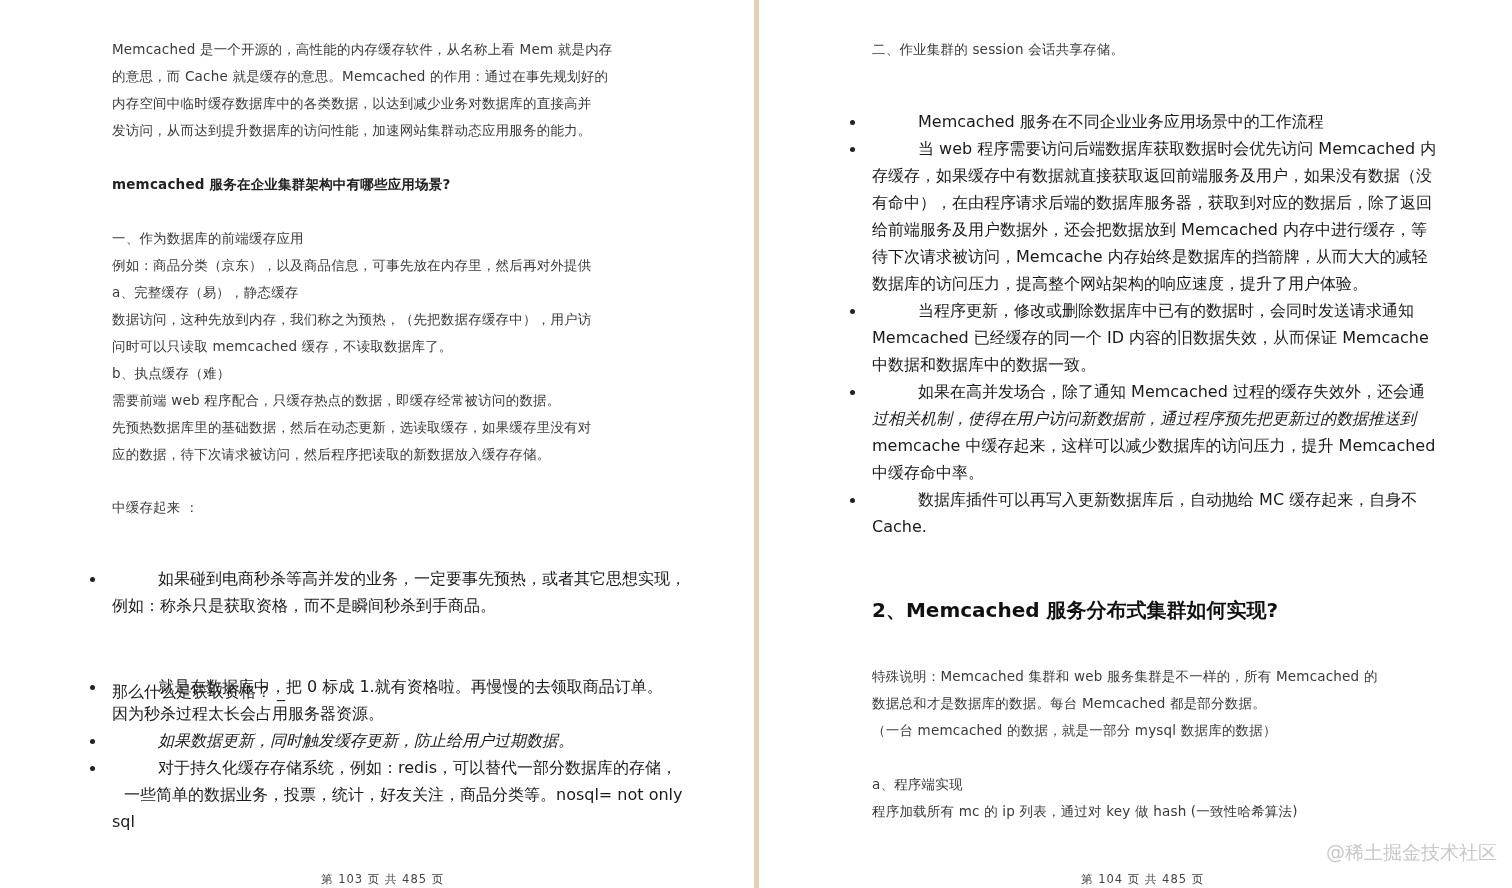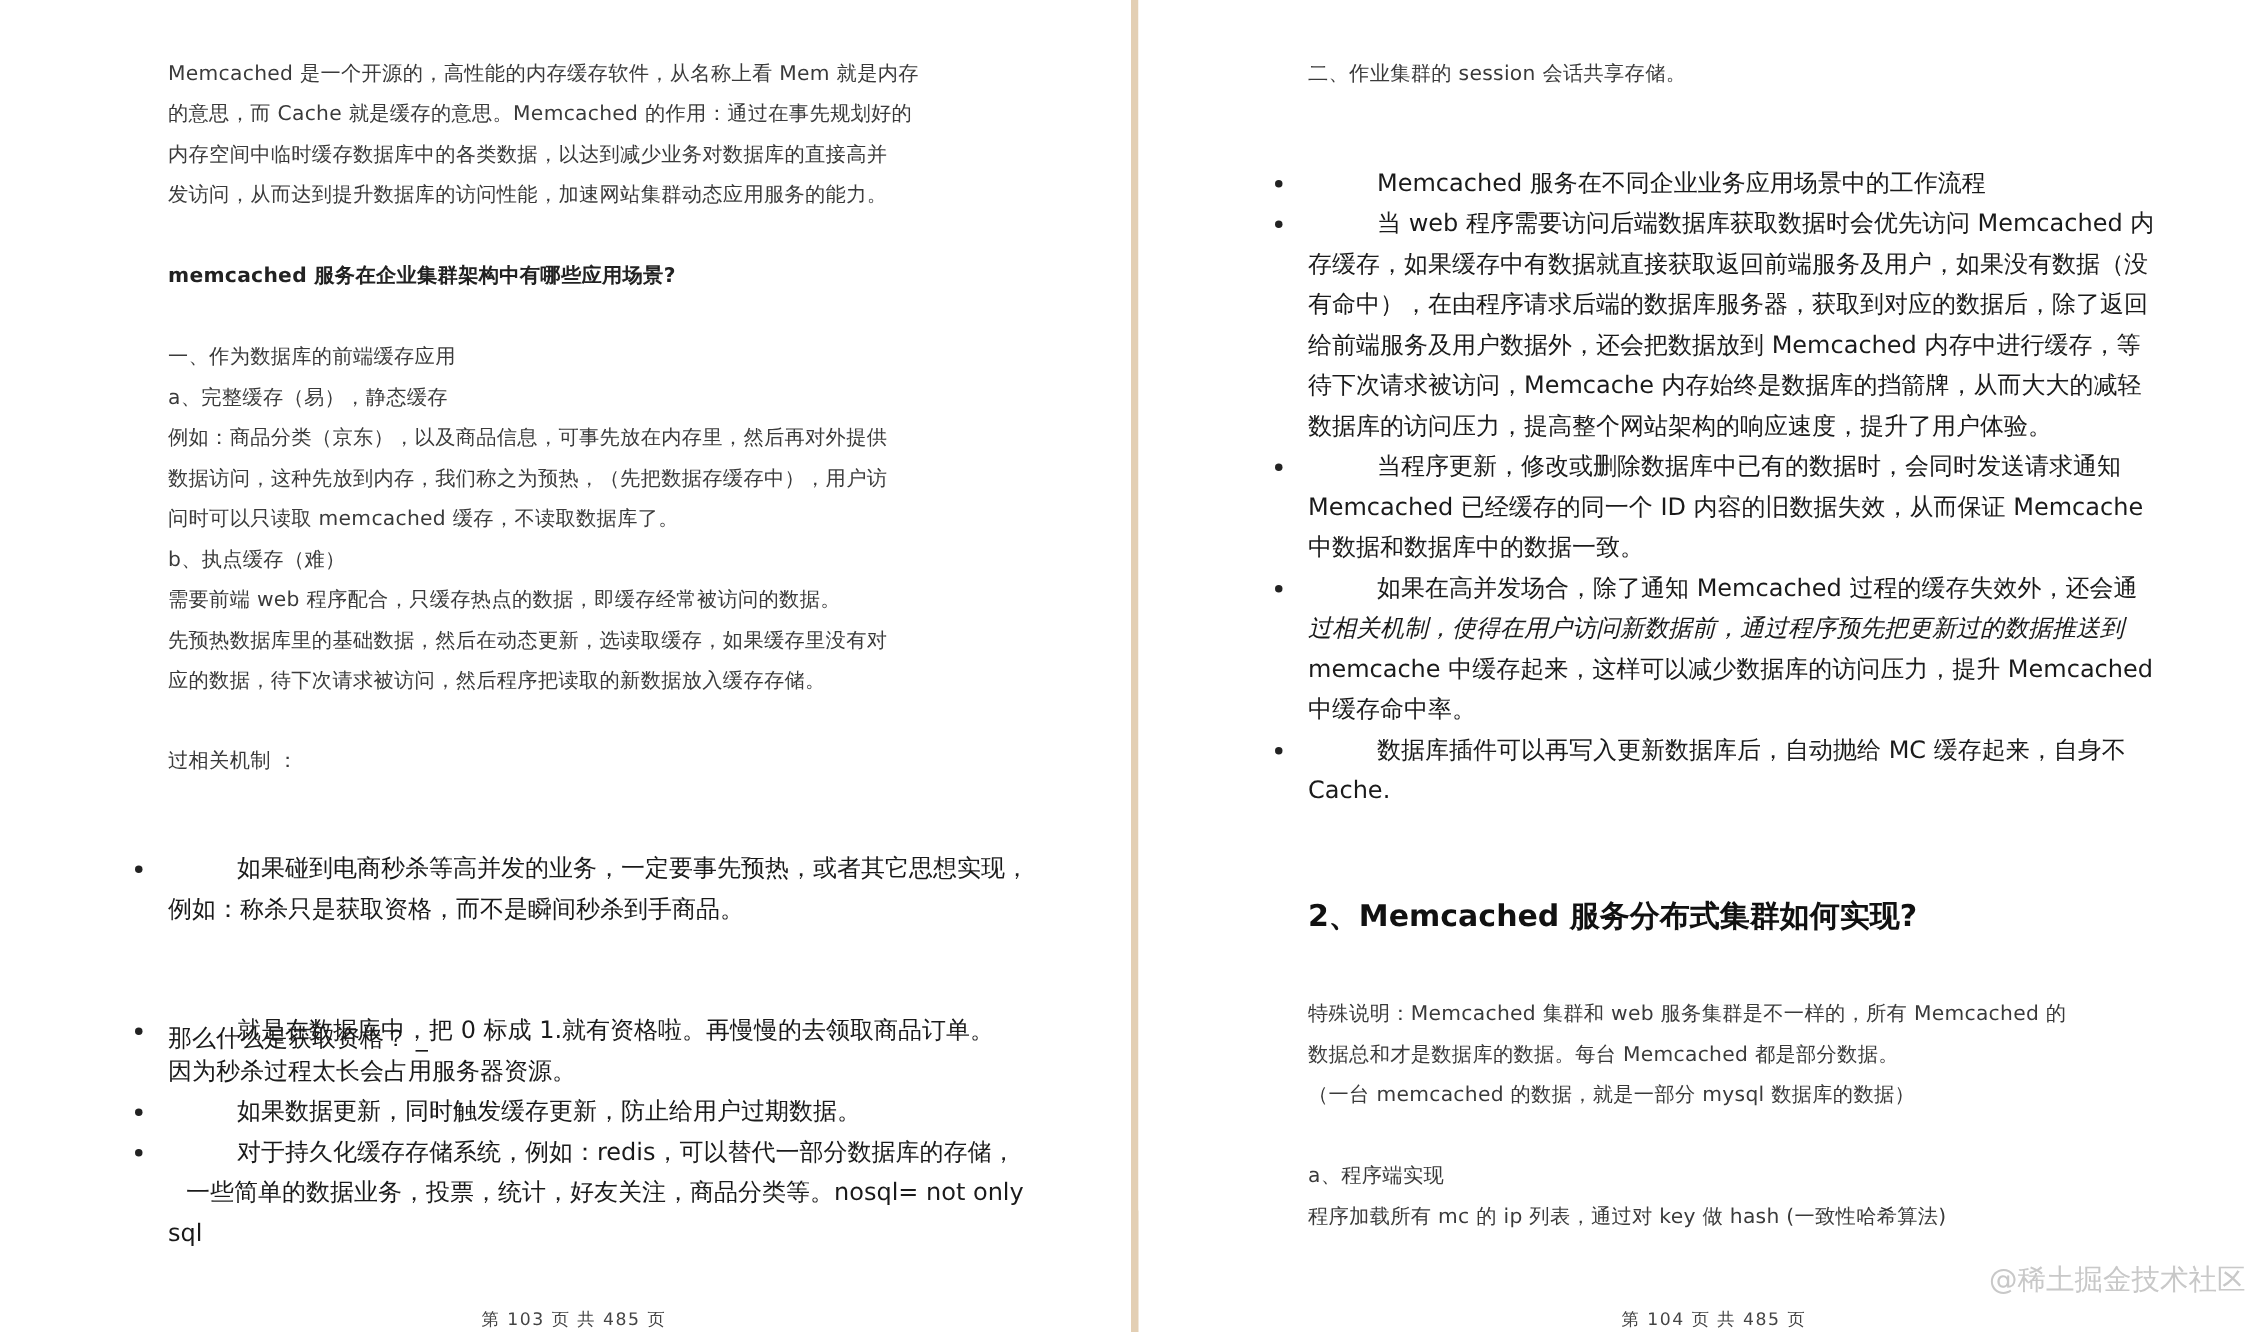--- a/index.html
+++ b/index.html
@@ -52,44 +52,44 @@
     <div>Memcached 是一个开源的，高性能的内存缓存软件，从名称上看 Mem 就是内存</div>
     <div>的意思，而 Cache 就是缓存的意思。Memcached 的作用：通过在事先规划好的</div>
     <div>内存空间中临时缓存数据库中的各类数据，以达到减少业务对数据库的直接高并</div>
     <div>发访问，从而达到提升数据库的访问性能，加速网站集群动态应用服务的能力。</div>
   </div>
 
   <div class="abs p-small bold" style="left:112px; top:171px;">memcached 服务在企业集群架构中有哪些应用场景?</div>
 
   <div class="abs p-small" style="left:112px; top:225px;">
     <div>一、作为数据库的前端缓存应用</div>
+    <div>例如：商品分类（京东），以及商品信息，可事先放在内存里，然后再对外提供</div>
     <div>a、完整缓存（易），静态缓存</div>
-    <div>例如：商品分类（京东），以及商品信息，可事先放在内存里，然后再对外提供</div>
     <div>数据访问，这种先放到内存，我们称之为预热，（先把数据存缓存中），用户访</div>
     <div>问时可以只读取 memcached 缓存，不读取数据库了。</div>
     <div>b、执点缓存（难）</div>
     <div>需要前端 web 程序配合，只缓存热点的数据，即缓存经常被访问的数据。</div>
     <div>先预热数据库里的基础数据，然后在动态更新，选读取缓存，如果缓存里没有对</div>
     <div>应的数据，待下次请求被访问，然后程序把读取的新数据放入缓存存储。</div>
   </div>
 
-  <div class="abs p-small" style="left:112px; top:494px;">过相关机制 ：</div>
+  <div class="abs p-small" style="left:112px; top:494px;">中缓存起来 ：</div>
 
   <span class="bullet" style="left:90px; top:577px;"></span>
   <div class="abs p-big" style="left:158px; top:565px;">如果碰到电商秒杀等高并发的业务，一定要事先预热，或者其它思想实现，</div>
   <div class="abs p-big" style="left:112px; top:592px;">例如：称杀只是获取资格，而不是瞬间秒杀到手商品。</div>
 
   <div class="abs p-big" style="left:112px; top:646px;margin-top:32px;">那么什么是获取资格？ _</div>
 
   <span class="bullet" style="left:90px; top:685px;"></span>
   <div class="abs p-big" style="left:158px; top:673px;">就是在数据库中，把 0 标成 1.就有资格啦。再慢慢的去领取商品订单。</div>
   <div class="abs p-big" style="left:112px; top:700px;">因为秒杀过程太长会占用服务器资源。</div>
 
   <span class="bullet" style="left:90px; top:739px;"></span>
-  <div class="abs p-big" style="left:158px; top:727px;">如果数据更新，同时触发缓存更新，防止给用户过期数据。</div>
+  <div class="abs p-big" style="left:158px; top:727px;font-style:italic;">如果数据更新，同时触发缓存更新，防止给用户过期数据。</div>
 
   <span class="bullet" style="left:90px; top:766px;"></span>
   <div class="abs p-big" style="left:158px; top:754px;">对于持久化缓存存储系统，例如：redis，可以替代一部分数据库的存储，</div>
   <div class="abs p-big" style="left:112px; top:781px;margin-left:12px;">一些简单的数据业务，投票，统计，好友关注，商品分类等。nosql= not only</div>
   <div class="abs p-big" style="left:112px; top:808px;">sql</div>
 
   <div class="abs footer" style="left:321px; top:872px;">第 103 页 共 485 页</div>
 </div>
 
 <div class="divider"></div>

